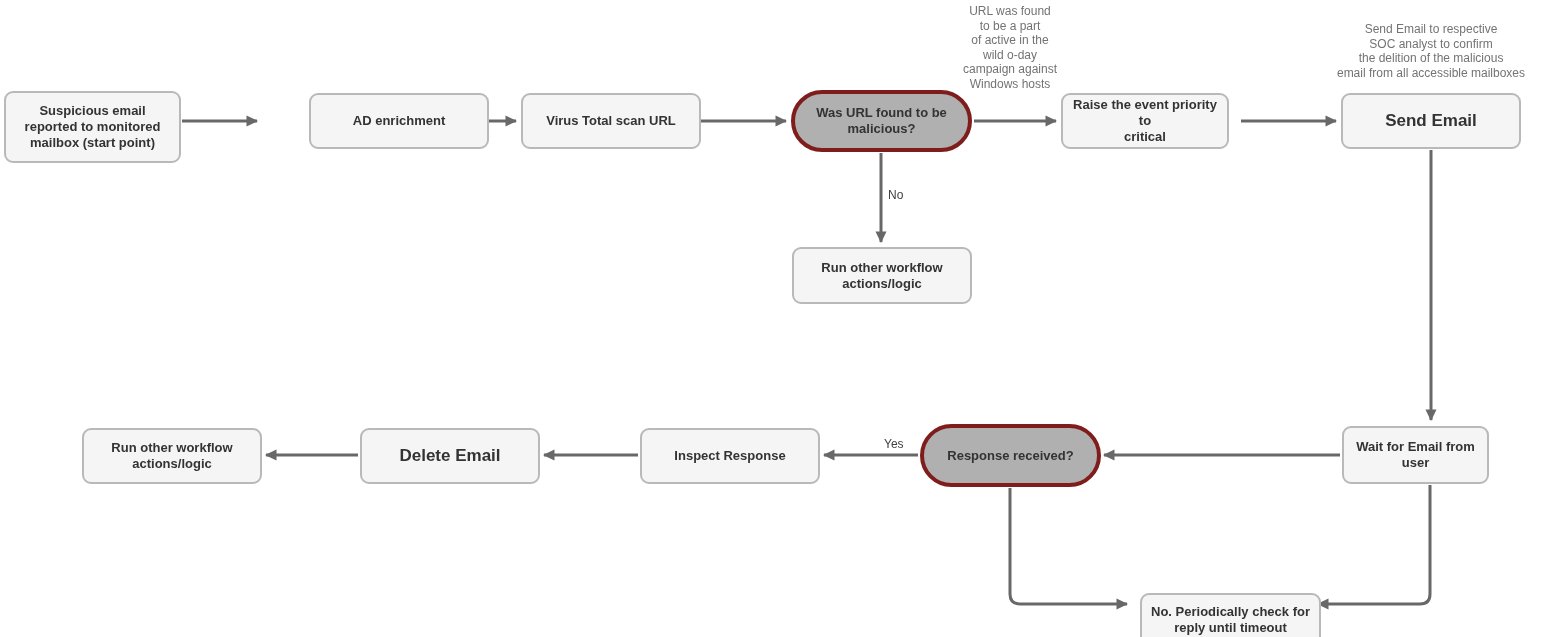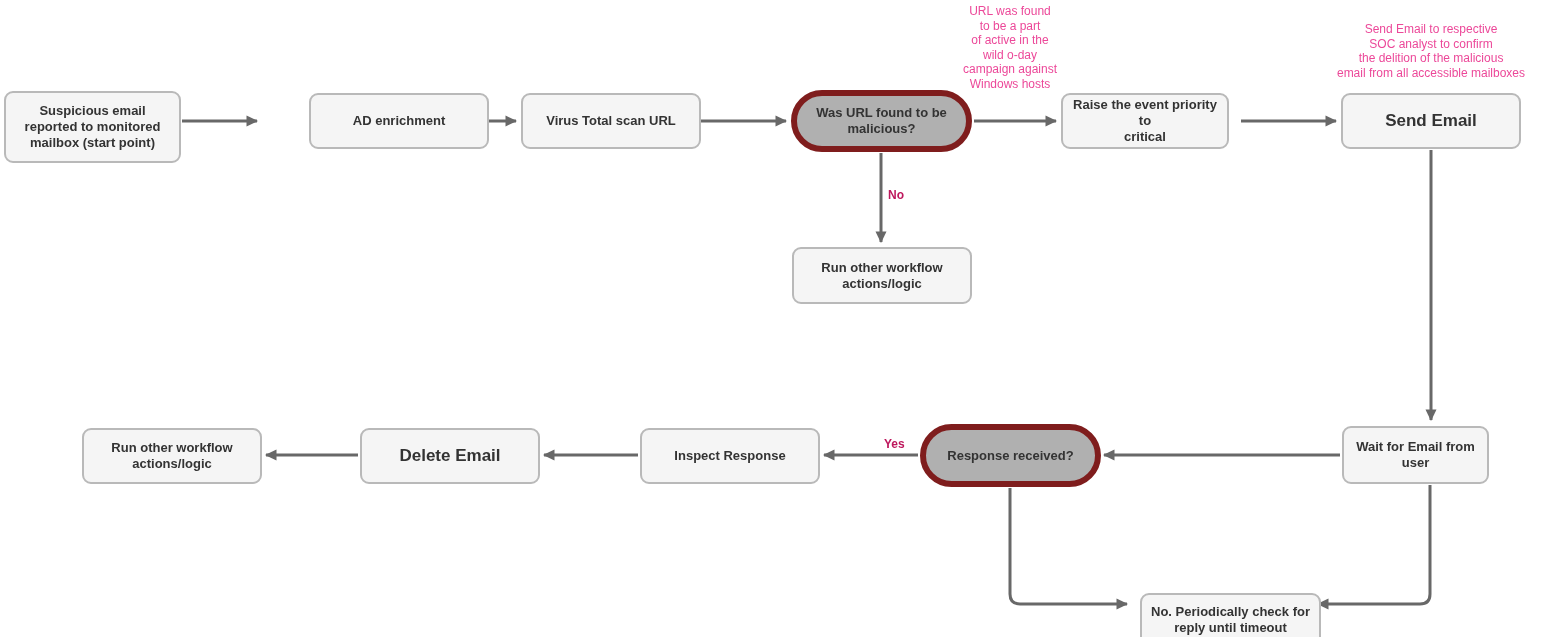--- a/index.html
+++ b/index.html
@@ -13,29 +13,29 @@
   .edges{position:absolute;left:0;top:0;width:1542px;height:637px;}
   .node{
     position:absolute;box-sizing:border-box;
     display:flex;align-items:center;justify-content:center;
     text-align:center;white-space:pre-line;
     background:#f5f5f5;border:2.5px solid #b9b9b9;border-radius:9px;
     color:#333333;font-weight:700;font-size:13px;line-height:16px;
     padding:2px 4px;
   }
   .decision{
-    background:#b0b0b0;border:6px solid #7f1d1d;border-radius:32px;
+    background:#b0b0b0;border:4px solid #7f1d1d;border-radius:32px;
   }
   .big{font-size:17px;line-height:20px;}
   .note{
     position:absolute;text-align:center;white-space:pre-line;
-    color:#ec4899;font-weight:400;font-size:12px;line-height:14.5px;
+    color:#737373;font-weight:400;font-size:12px;line-height:14.5px;
   }
   .edge-label{
-    position:absolute;color:#be185d;font-weight:700;font-size:12px;line-height:14px;
+    position:absolute;color:#404040;font-weight:400;font-size:12px;line-height:14px;
     background:#ffffff;padding:0 1px;
   }
 </style>
 </head>
 <body>
 
 <div class="canvas">
 
   <svg class="edges" width="1542" height="637" viewBox="0 0 1542 637">
     <defs>

